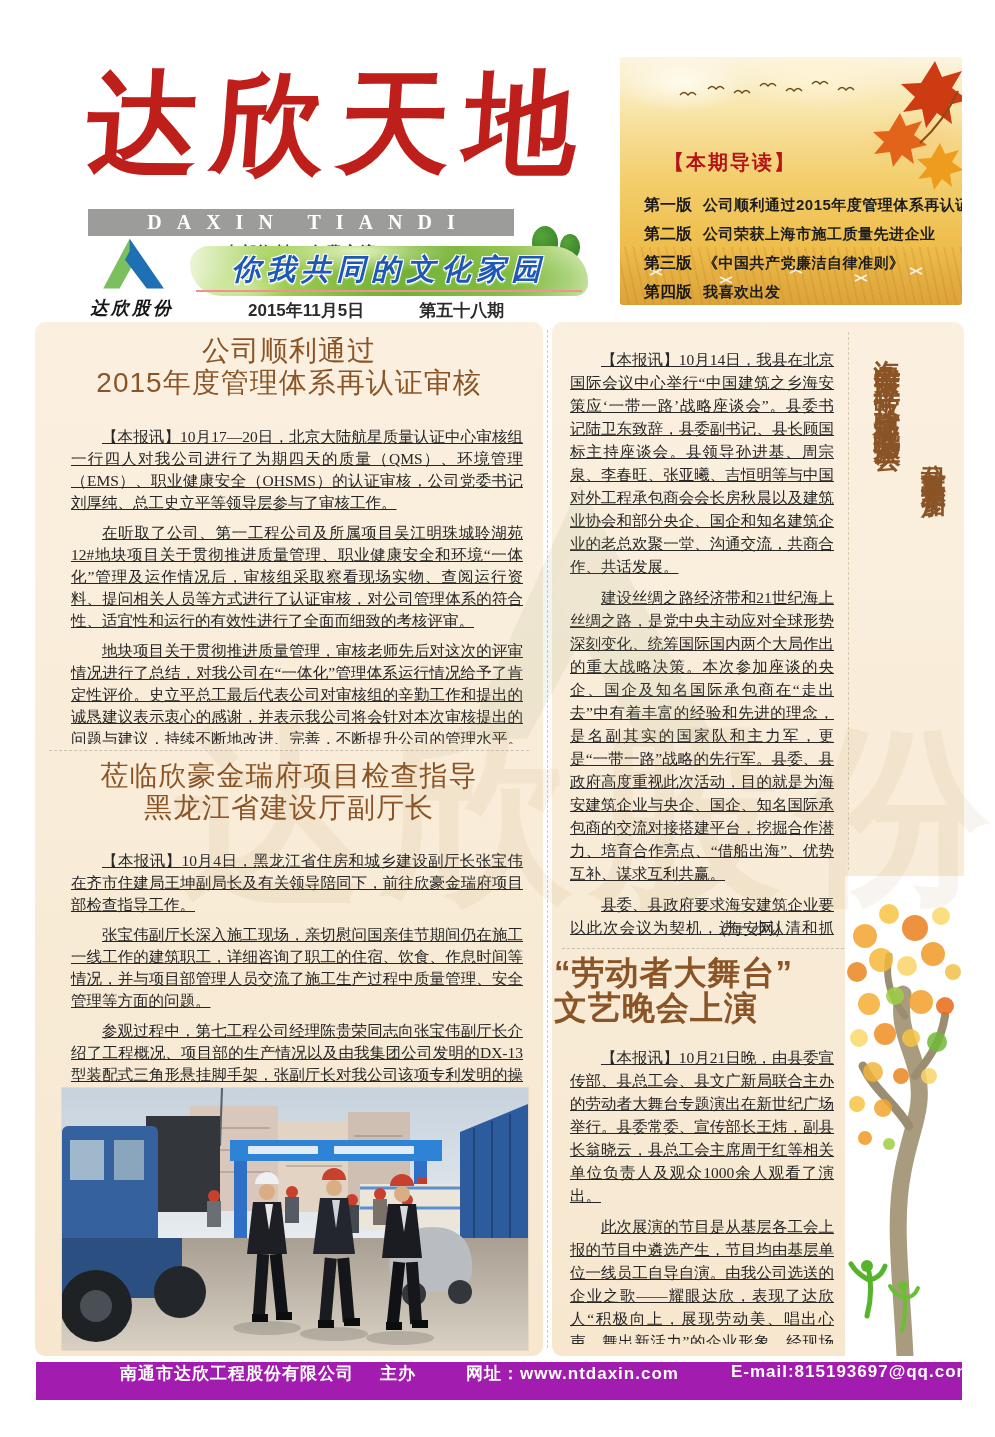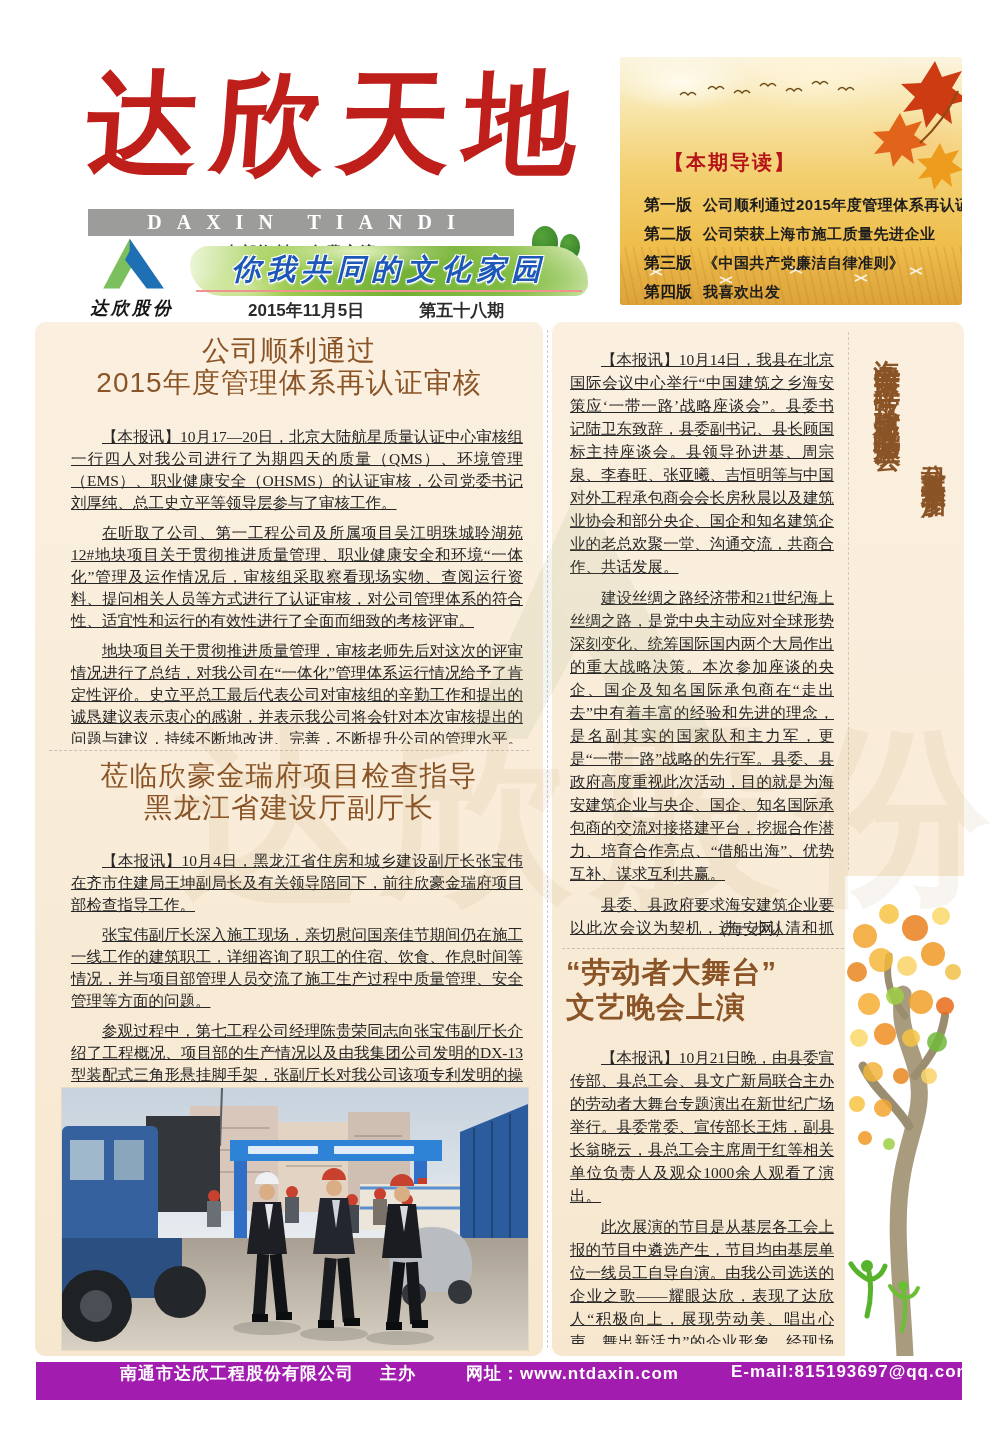--- a/index.html
+++ b/index.html
@@ -65,22 +65,22 @@
   .hdash{position:absolute;border-top:1px dashed #c9c2b4;}
 
   .headline{position:absolute;text-align:center;color:#8a5426;font-weight:400;font-size:28px;line-height:32px;
      font-family:"Liberation Sans","DejaVu Sans",sans-serif;letter-spacing:1px;}
   .body-text{position:absolute;font-family:"Liberation Serif","DejaVu Serif",serif;
      color:#262626;text-align:justify;overflow:hidden;}
   .body-text p{margin:8px;text-indent:2em;text-decoration:underline;}
   .pl-body{font-size:15.5px;line-height:22px;}
   .pr-body{font-size:15.5px;line-height:23px;}
 
-  .a4-title{position:absolute;left:14px;top:633px;width:292px;color:#8a5426;font-weight:900;
-     font-size:29px;line-height:35px;letter-spacing:1px;}
+  .a4-title{position:absolute;left:2px;top:633px;width:292px;color:#8a5426;font-weight:900;
+     font-size:33px;line-height:35px;letter-spacing:1px;}
   .a4-title .l1{text-align:left;}
   .a4-title .l2{text-align:left;padding-right:6px;}
 
   .byline{position:absolute;left:160px;top:595px;font-size:15.5px;line-height:23px;
      font-family:"Liberation Serif","DejaVu Serif",serif;color:#262626;}
 
   
   .vtitle{position:absolute;left:299px;top:16px;width:106px;height:580px;
      writing-mode:vertical-rl;color:#8a5426;font-weight:900;
      font-family:"Liberation Sans","DejaVu Sans",sans-serif;}

